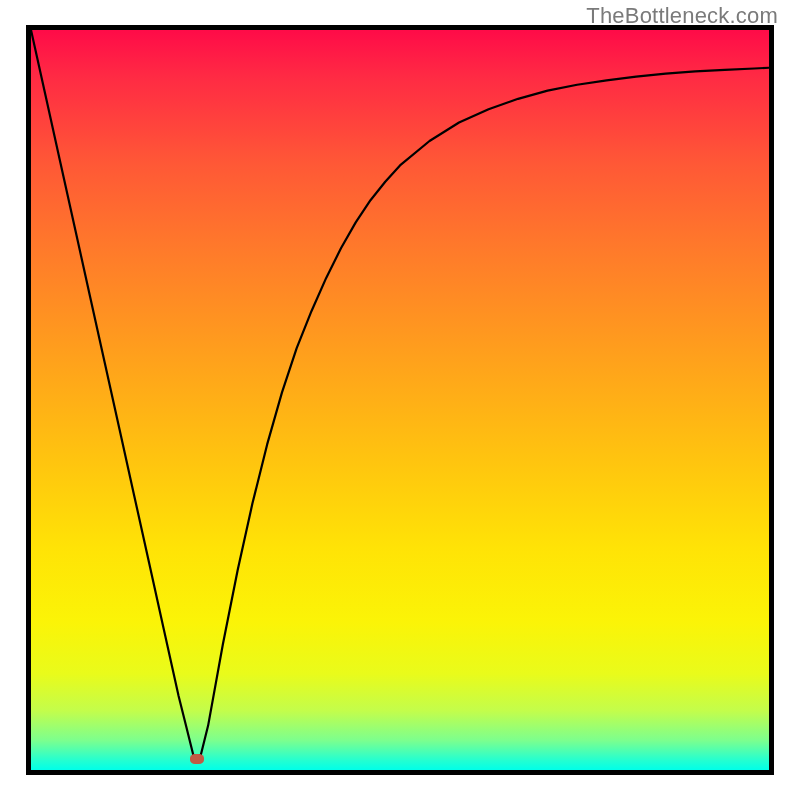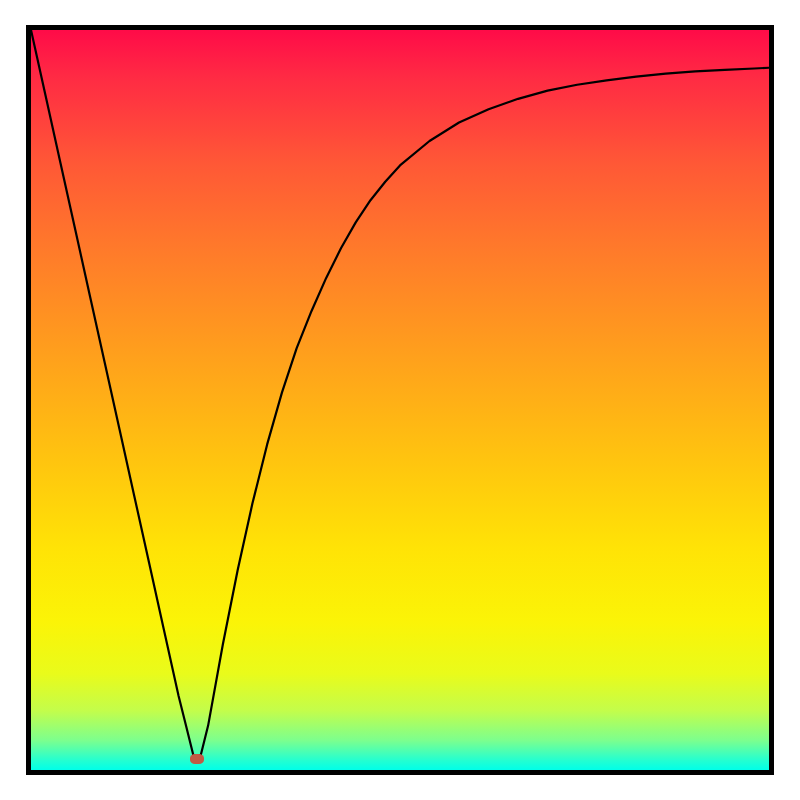--- a/index.html
+++ b/index.html
@@ -73,20 +73,21 @@
     border-radius: 5px / 4px;
     background: #c15a45;
     transform: translate(-50%, -50%);
   }
 </style>
 </head>
 <body>
 
 <div class="frame">
 
+  <div class="watermark">TheBottleneck.com</div>
 
   <div class="plot-area">
     <div class="gradient-fill"></div>
 
     <svg class="curve-layer" viewBox="0 0 738 740" preserveAspectRatio="none">
       <path id="curve-path" fill="none" stroke="#000" stroke-width="2.2" stroke-linejoin="round" d="M0.00 0.00 L14.76 66.60 L29.52 133.20 L44.28 199.80 L59.04 266.40 L73.80 333.00 L88.56 399.60 L103.32 466.20 L118.08 532.80 L132.84 599.40 L147.60 666.00 L154.98 695.60 L162.36 725.20 L169.74 725.20 L177.12 695.60 L191.88 614.20 L206.64 540.20 L221.40 473.60 L236.16 414.40 L250.92 362.60 L265.68 318.20 L280.44 281.20 L295.20 247.90 L309.96 218.30 L324.72 192.40 L339.48 170.20 L354.24 151.70 L369.00 135.42 L398.52 111.00 L428.04 92.50 L457.56 79.18 L487.08 68.82 L516.60 60.68 L546.12 54.76 L575.64 50.32 L605.16 46.62 L634.68 43.66 L664.20 41.44 L693.72 39.96 L723.24 38.48 L738.00 37.74"></path>
     </svg>
 
     <div class="marker" id="marker" style="left: 166.05px; top: 728.9px;"></div>
   </div>

